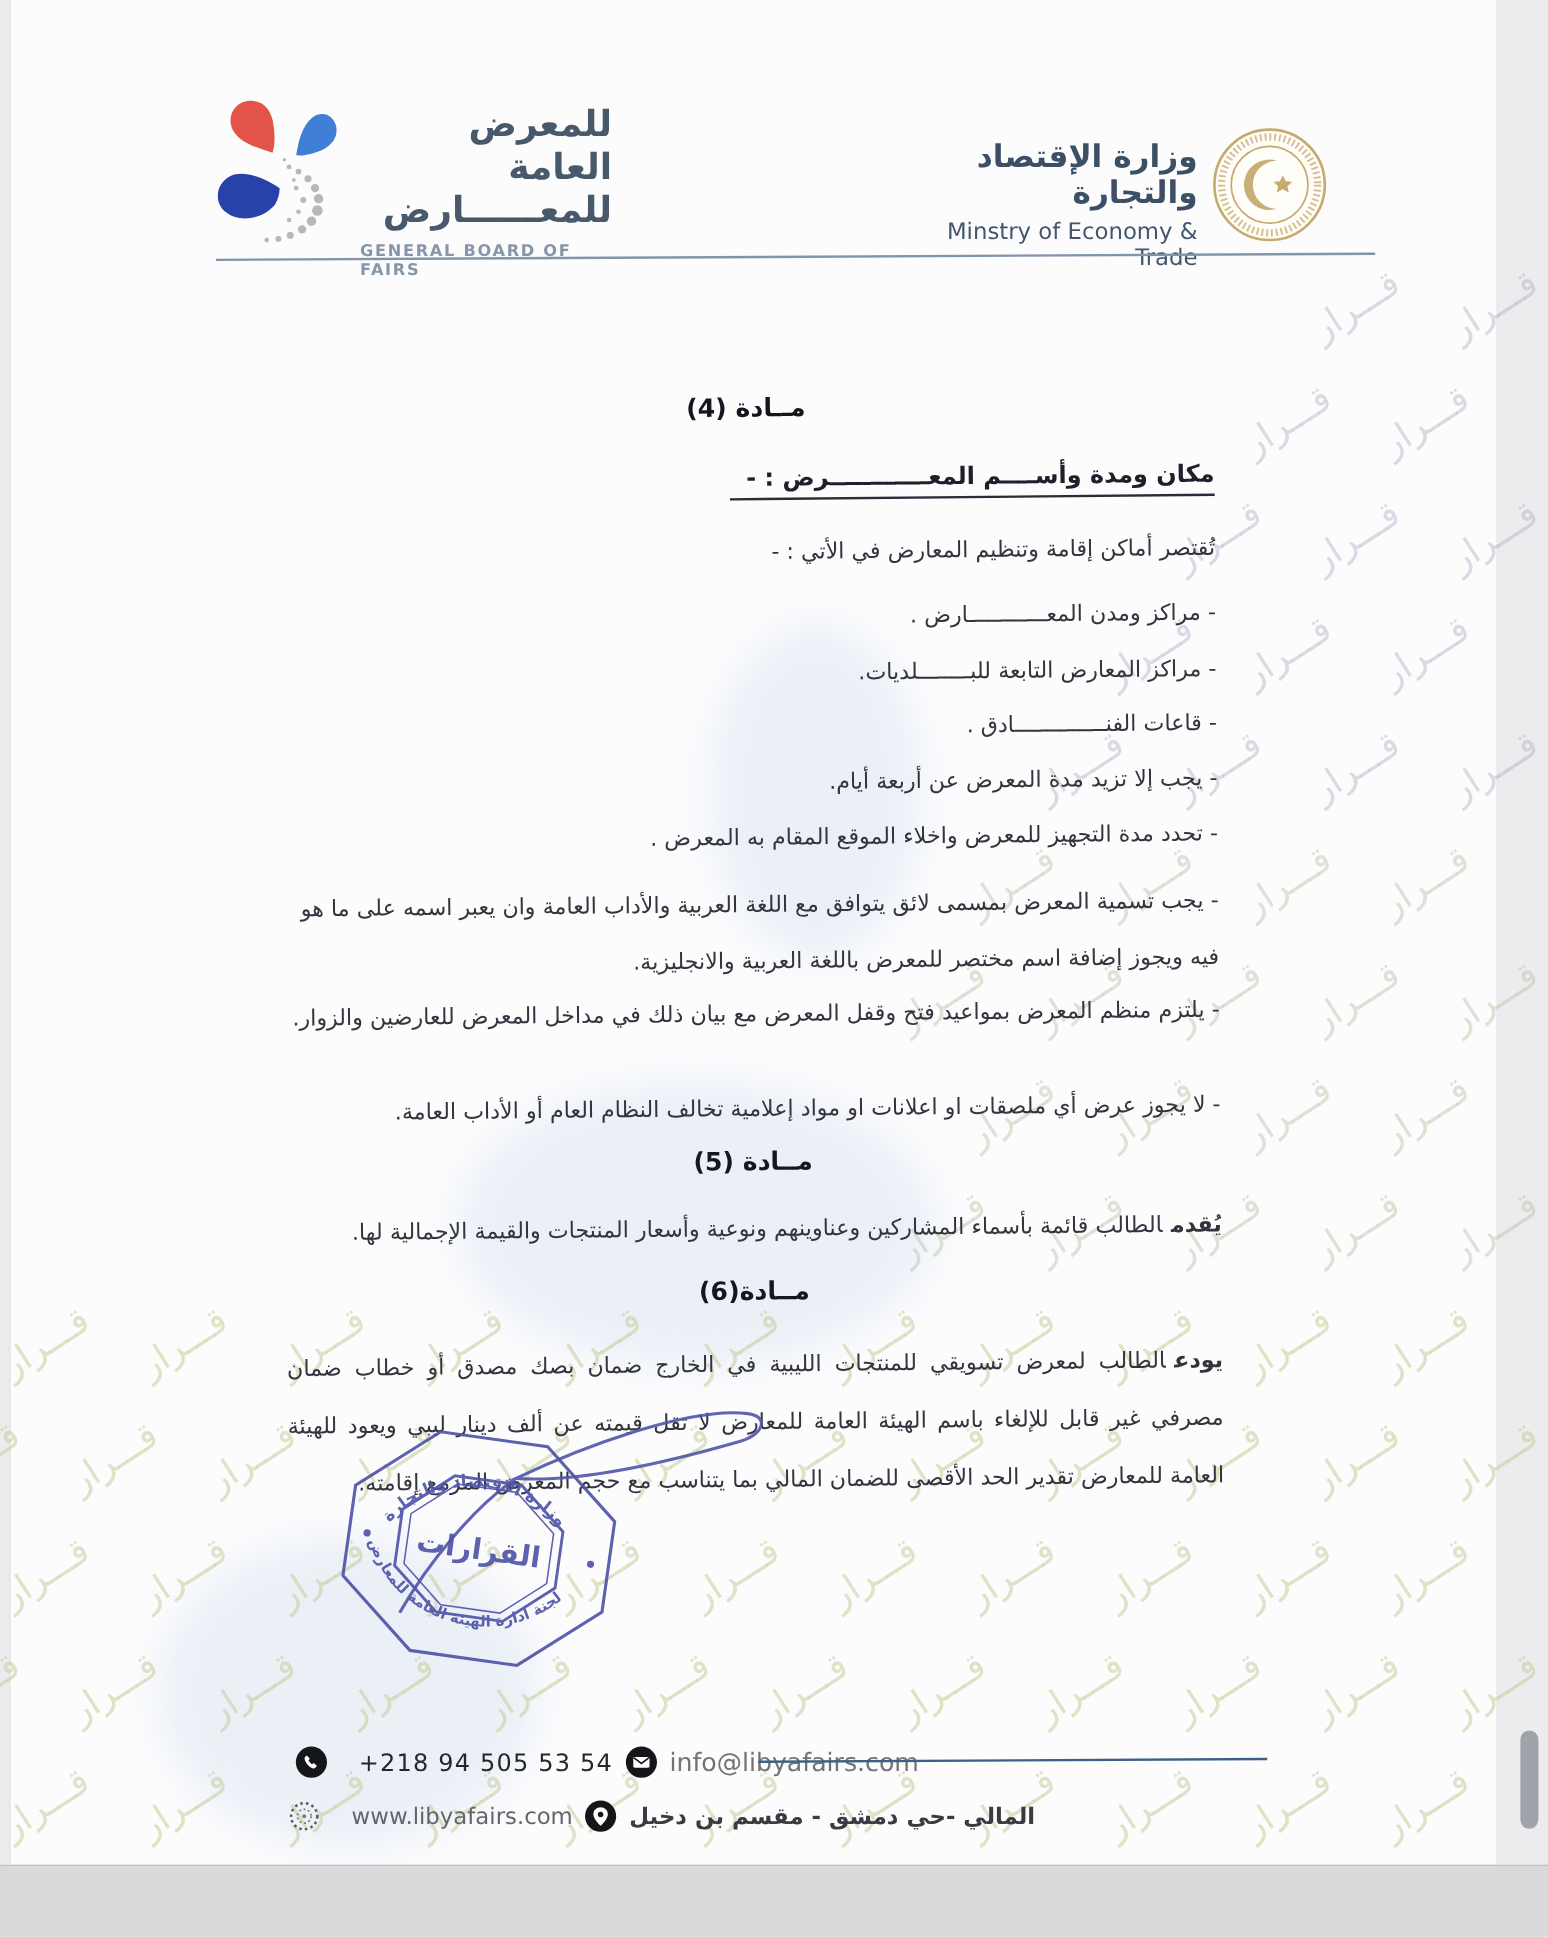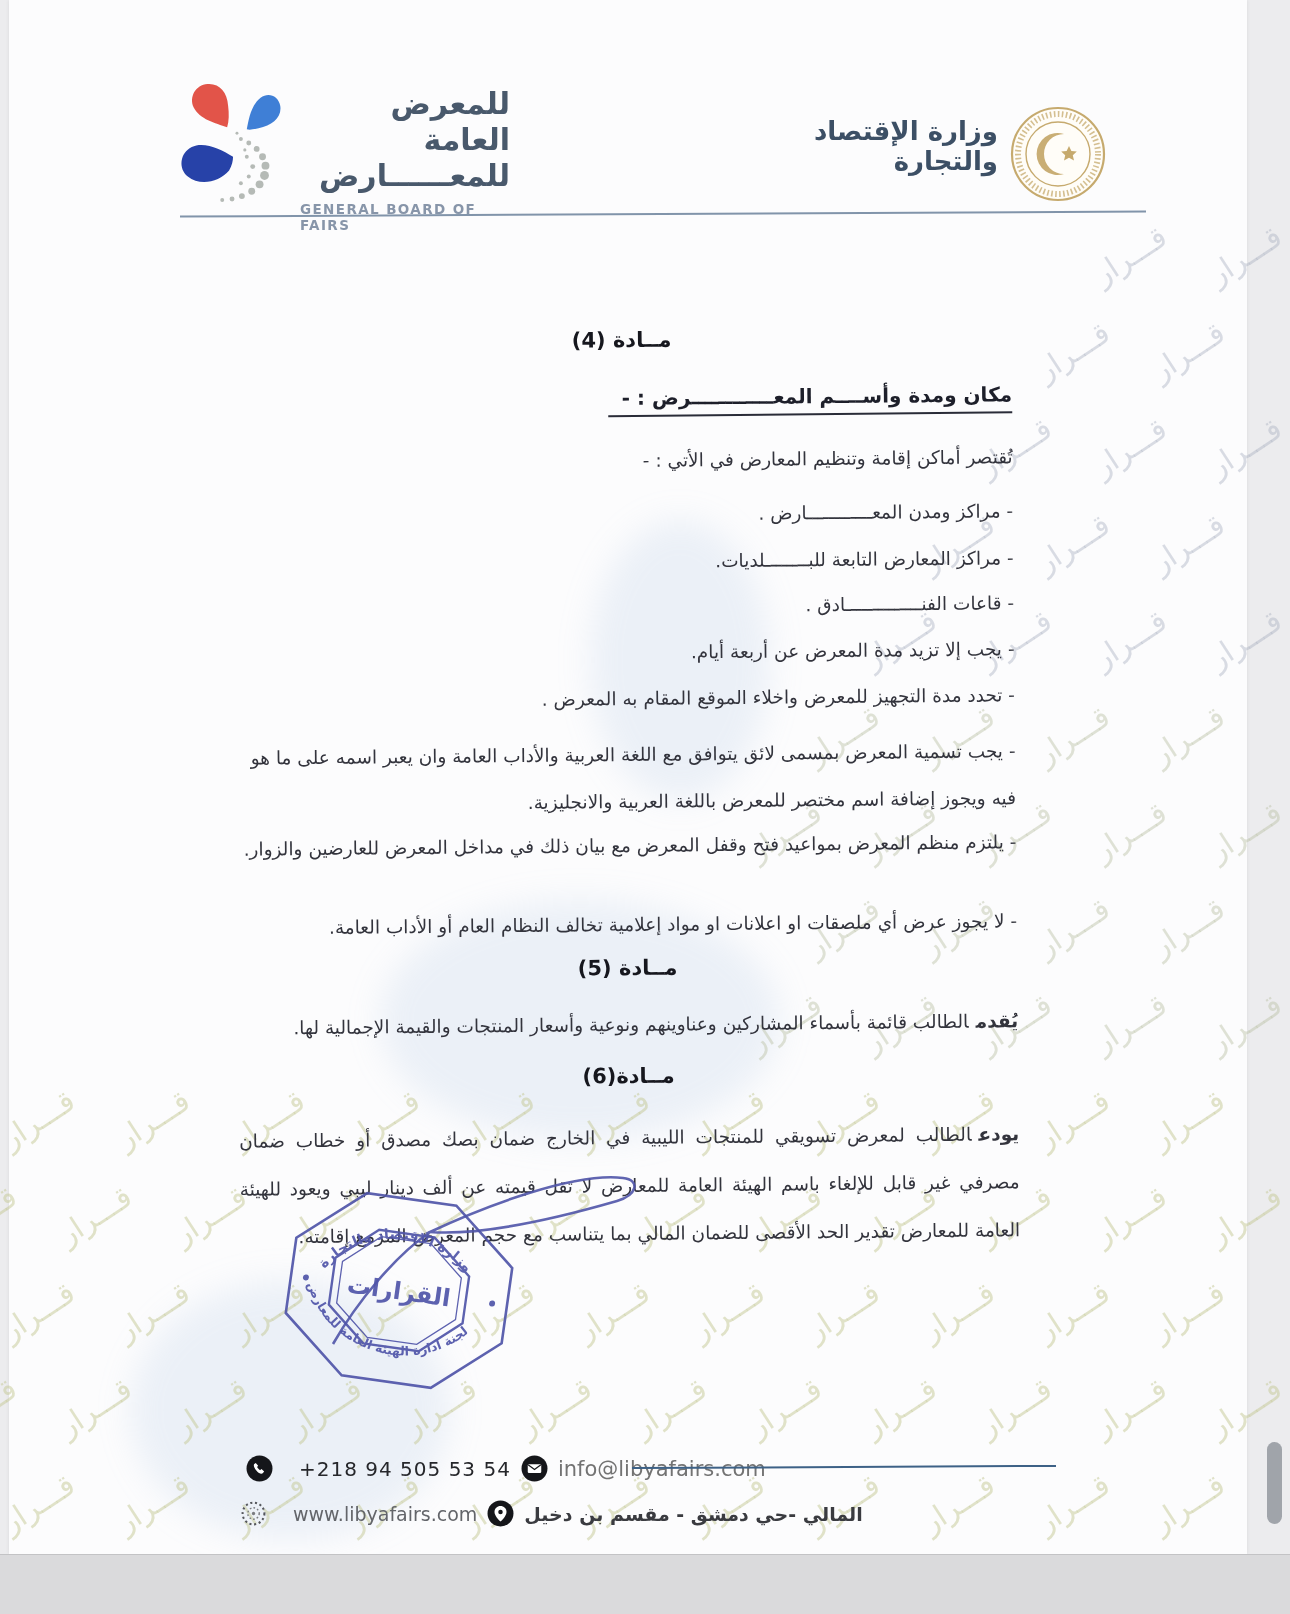--- a/index.html
+++ b/index.html
@@ -195,20 +195,21 @@
 </svg>
 
 <div class="fairs-text">
   <div class="fairs-ar" dir="rtl">للمعرض العامة</div>
   <div class="fairs-ar" dir="rtl">للمعــــــارض</div>
   <div class="fairs-en">GENERAL BOARD OF FAIRS</div>
 </div>
 
 <div class="ministry-text">
   <div class="ministry-ar" dir="rtl">وزارة الإقتصاد والتجارة</div>
+  <div class="ministry-en">Minstry of Economy &amp; Trade</div>
 </div>
 
 <svg class="emblem" viewBox="0 0 100 100">
   <circle cx="50" cy="50" r="46" fill="#fffdf8" stroke-width="2.2" stroke="#c6aa6e"></circle>
   <circle cx="50" cy="50" r="40" fill="none" stroke-width="6" stroke-dasharray="1.6 2.4" opacity=".75" stroke="#c6aa6e"></circle>
   <circle cx="50" cy="50" r="32" fill="none" stroke-width="1.4" stroke="#c6aa6e"></circle>
   <path d="M56 30 A 21 21 0 1 0 56 70 A 16.5 16.5 0 1 1 56 30 Z" opacity=".95" fill="#c6aa6e"></path>
   <path d="M61 42 l2.4 5 5.4 .5 -4 3.7 1.2 5.3 -5 -2.8 -5 2.8 1.2 -5.3 -4 -3.7 5.4 -.5 Z" fill="#c6aa6e"></path>
 </svg>
 

